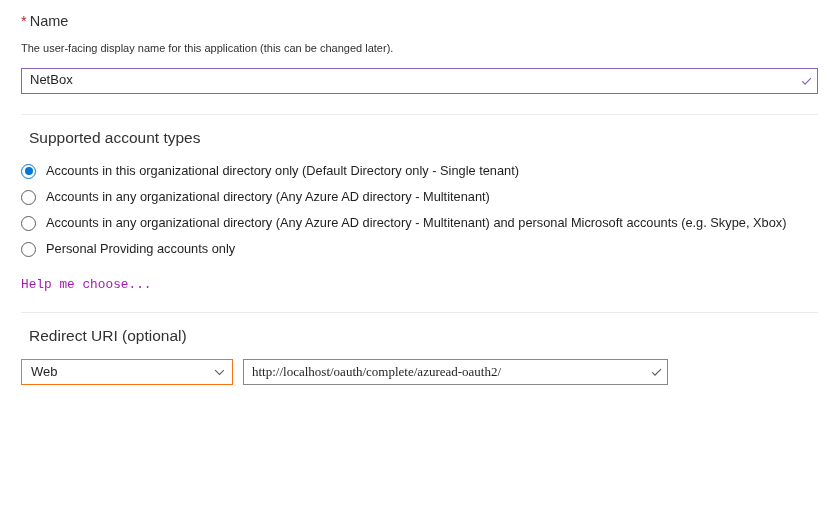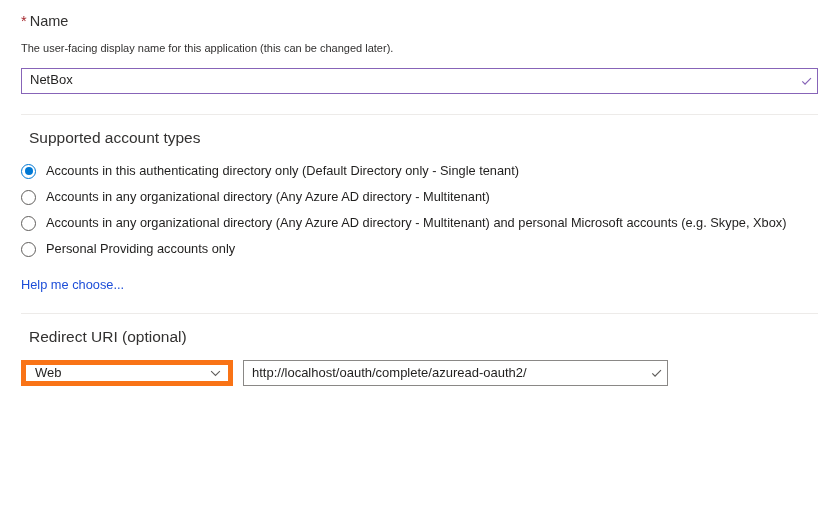--- a/index.html
+++ b/index.html
@@ -127,44 +127,45 @@
     color: #201f1e;
     margin-left: 10px;
     line-height: 18px;
     white-space: nowrap;
   }
 
   .link {
     display: inline-block;
     margin-top: 15px;
     font-size: 12.8px;
-    color: #1d4ed8;
+    color: #a21caf;
     text-decoration: none;
     cursor: pointer;
+    font-family: Liberation Mono, monospace;
   }
 
   
   .divider {
     height: 1px;
     background: #edebe9;
     margin-top: 20px;
     width: 797px;
   }
 
   
   .redirect-row {
     display: flex;
     align-items: center;
     margin-top: 12px;
   }
   .select-wrap {
     position: relative;
     width: 212px;
     height: 26px;
-    border: 5px solid #f97316;
+    border: 1px solid #f97316;
     box-sizing: border-box;
     background: #fff;
     display: flex;
     align-items: center;
     cursor: pointer;
   }
   .select-value {
     font-size: 13px;
     color: #201f1e;
     padding-left: 9px;
@@ -185,21 +186,21 @@
     border: 1px solid #8a8886;
     box-sizing: border-box;
     background: #fff;
     display: flex;
     align-items: center;
   }
   .uri-wrap input {
     flex: 1 1 auto;
     border: 0;
     outline: none;
-    font-family: Liberation Sans, sans-serif;
+    font-family: Liberation Serif, serif;
     font-size: 13px;
     color: #201f1e;
     padding: 0 4px 0 8px;
     background: transparent;
     height: 22px;
     line-height: 22px;
   }
 </style>
 </head>
 <body>
@@ -223,21 +224,21 @@
   </div>
 
   <div class="divider"></div>
 
   
   <div class="section-title">Supported account types</div>
 
   <div class="radio-group">
     <div class="radio-row checked">
       <span class="radio-outer"></span>
-      <span class="radio-label">Accounts in this authenticating directory only (Default Directory only - Single tenant)</span>
+      <span class="radio-label">Accounts in this organizational directory only (Default Directory only - Single tenant)</span>
     </div>
     <div class="radio-row">
       <span class="radio-outer"></span>
       <span class="radio-label">Accounts in any organizational directory (Any Azure AD directory - Multitenant)</span>
     </div>
     <div class="radio-row">
       <span class="radio-outer"></span>
       <span class="radio-label">Accounts in any organizational directory (Any Azure AD directory - Multitenant) and personal Microsoft accounts (e.g. Skype, Xbox)</span>
     </div>
     <div class="radio-row">

